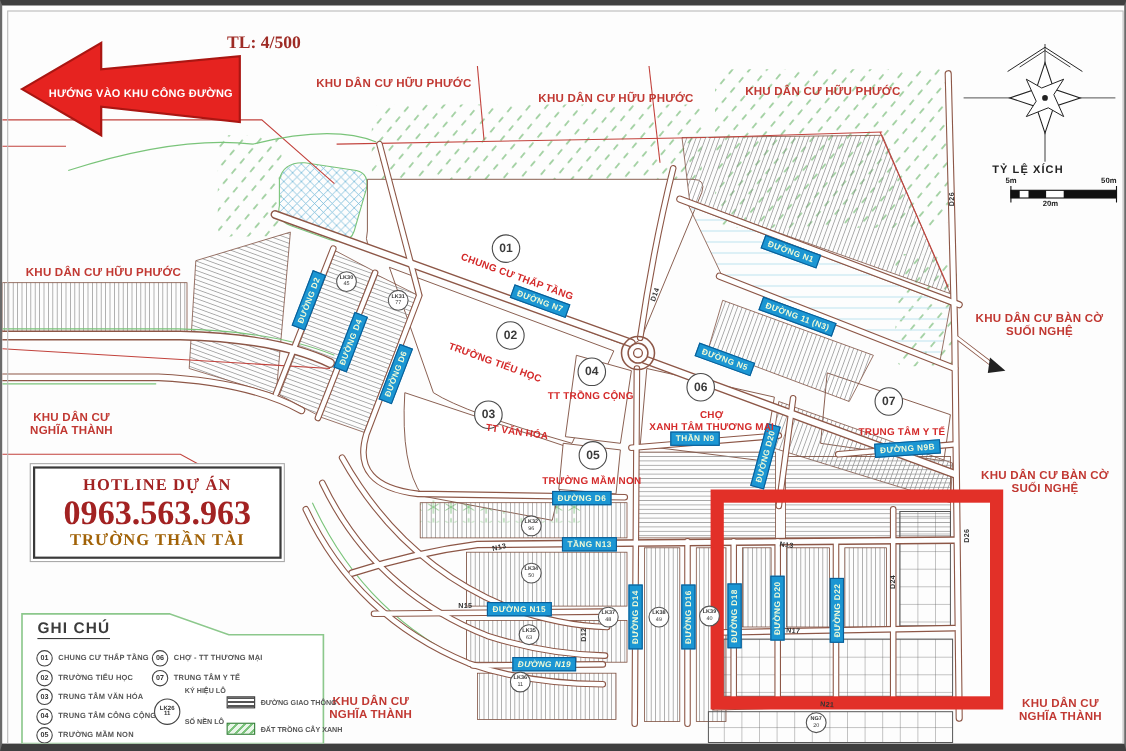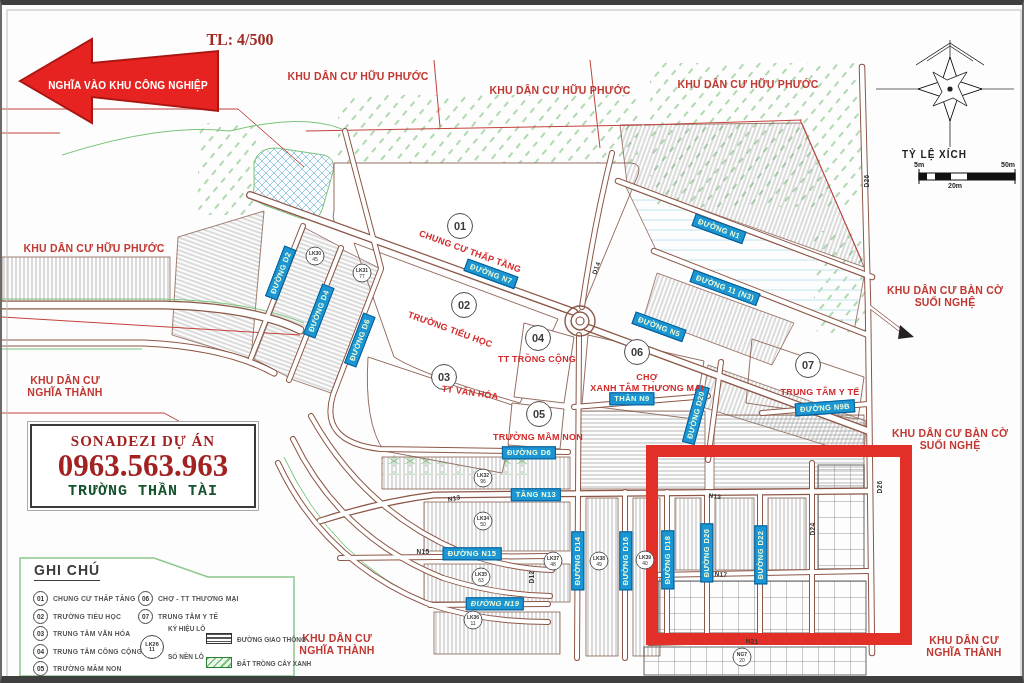--- a/index.html
+++ b/index.html
@@ -11,21 +11,21 @@
     font-family:"Liberation Serif",serif;font-weight:bold;font-size:18.5px;color:#9e2b25;letter-spacing:.5px;}
   .title2{position:absolute;left:28px;top:26px;width:420px;text-align:center;z-index:4;
     font-family:"Liberation Serif",serif;font-weight:bold;font-size:16px;color:#9e2b25;}
   .arrow-wrap{position:absolute;left:12px;top:30px;z-index:4;}
   .arrow-label{position:absolute;left:40px;top:75px;width:172px;text-align:center;z-index:5;
     color:#fff;font-weight:bold;font-size:10px;letter-spacing:.2px;}
   .hotline{position:absolute;left:28px;top:419px;width:226px;height:84px;background:#fff;z-index:4;
     border:2px solid #3a3a3a;box-shadow:0 0 0 2px #fff,0 0 0 3px #aaa;text-align:center;box-sizing:border-box;}
   .hl-head{margin-top:7px;font-family:"Liberation Serif",serif;font-weight:bold;font-size:15px;color:#a22222;letter-spacing:1px;}
   .hl-phone{font-family:"Liberation Serif",serif;font-weight:bold;font-size:31px;color:#a22222;line-height:1.05;}
-  .hl-name{font-family:Liberation Mono, monospace;font-weight:bold;font-size:15px;color:#14532d;letter-spacing:1px;}
+  .hl-name{font-family:Liberation Serif, serif;font-weight:bold;font-size:15px;color:#a16207;letter-spacing:1px;}
   .legend{position:absolute;left:18px;top:552px;width:298px;height:120px;z-index:4;}
   .leg-title{position:absolute;left:14px;top:5px;font-size:14px;font-weight:bold;color:#3c3c3c;letter-spacing:1px;
     border-bottom:1.5px solid #3c3c3c;padding-bottom:2px;}
   .leg-item{position:absolute;display:flex;align-items:center;gap:5px;}
   .leg-num{width:13px;height:13px;border:1px solid #444;border-radius:50%;background:#fff;color:#333;
     font-size:6.5px;font-weight:bold;display:flex;align-items:center;justify-content:center;flex:0 0 13px;}
   .leg-lab{font-size:6.8px;font-weight:bold;color:#555;letter-spacing:.2px;white-space:nowrap;}
   .leg-sym-lab{position:absolute;font-size:6.5px;font-weight:bold;color:#555;white-space:nowrap;}
   .leg-road{position:absolute;width:26px;height:11px;border:1px solid #333;box-sizing:border-box;
     background:repeating-linear-gradient(180deg,#555 0 1.5px,#fff 1.5px 3.5px);}
@@ -230,29 +230,29 @@
     <rect x="5" y="5" width="1014" height="670" fill="none" stroke="#bbb" stroke-width="1"></rect>
   </svg>
 
   <div class="title2">TL: 4/500</div>
 
   <div class="arrow-wrap">
     <svg width="208" height="92" viewBox="0 0 208 92">
       <polygon points="6,46 78,4 78,28 204,16 204,76 78,62 78,88" fill="#e62320" stroke="#aa1612" stroke-width="2"></polygon>
     </svg>
   </div>
-  <div class="arrow-label">NGHĨA VÀO KHU CÔNG NGHIỆP</div>
+  <div class="arrow-label">HƯỚNG VÀO KHU CÔNG ĐƯỜNG</div>
 
   <div class="scale-title">TỶ LỆ XÍCH</div>
   <div class="scale-m" style="left:912px;top:156px;">5m</div>
   <div class="scale-m" style="left:999px;top:156px;">50m</div>
   <div class="scale-m" style="left:946px;top:177px;">20m</div>
 
   <div class="hotline">
-    <div class="hl-head">SONADEZI DỰ ÁN</div>
+    <div class="hl-head">HOTLINE DỰ ÁN</div>
     <div class="hl-phone">0963.563.963</div>
     <div class="hl-name">TRƯỜNG THẦN TÀI</div>
   </div>
 
   <div class="legend">
     <div class="leg-title">GHI CHÚ</div>
     <div id="leg-items">
         <div class="leg-item" style="left: 13px; top: 34px;">
           <span class="leg-num">01</span>
           <span class="leg-lab">CHUNG CƯ THẤP TẦNG</span>

